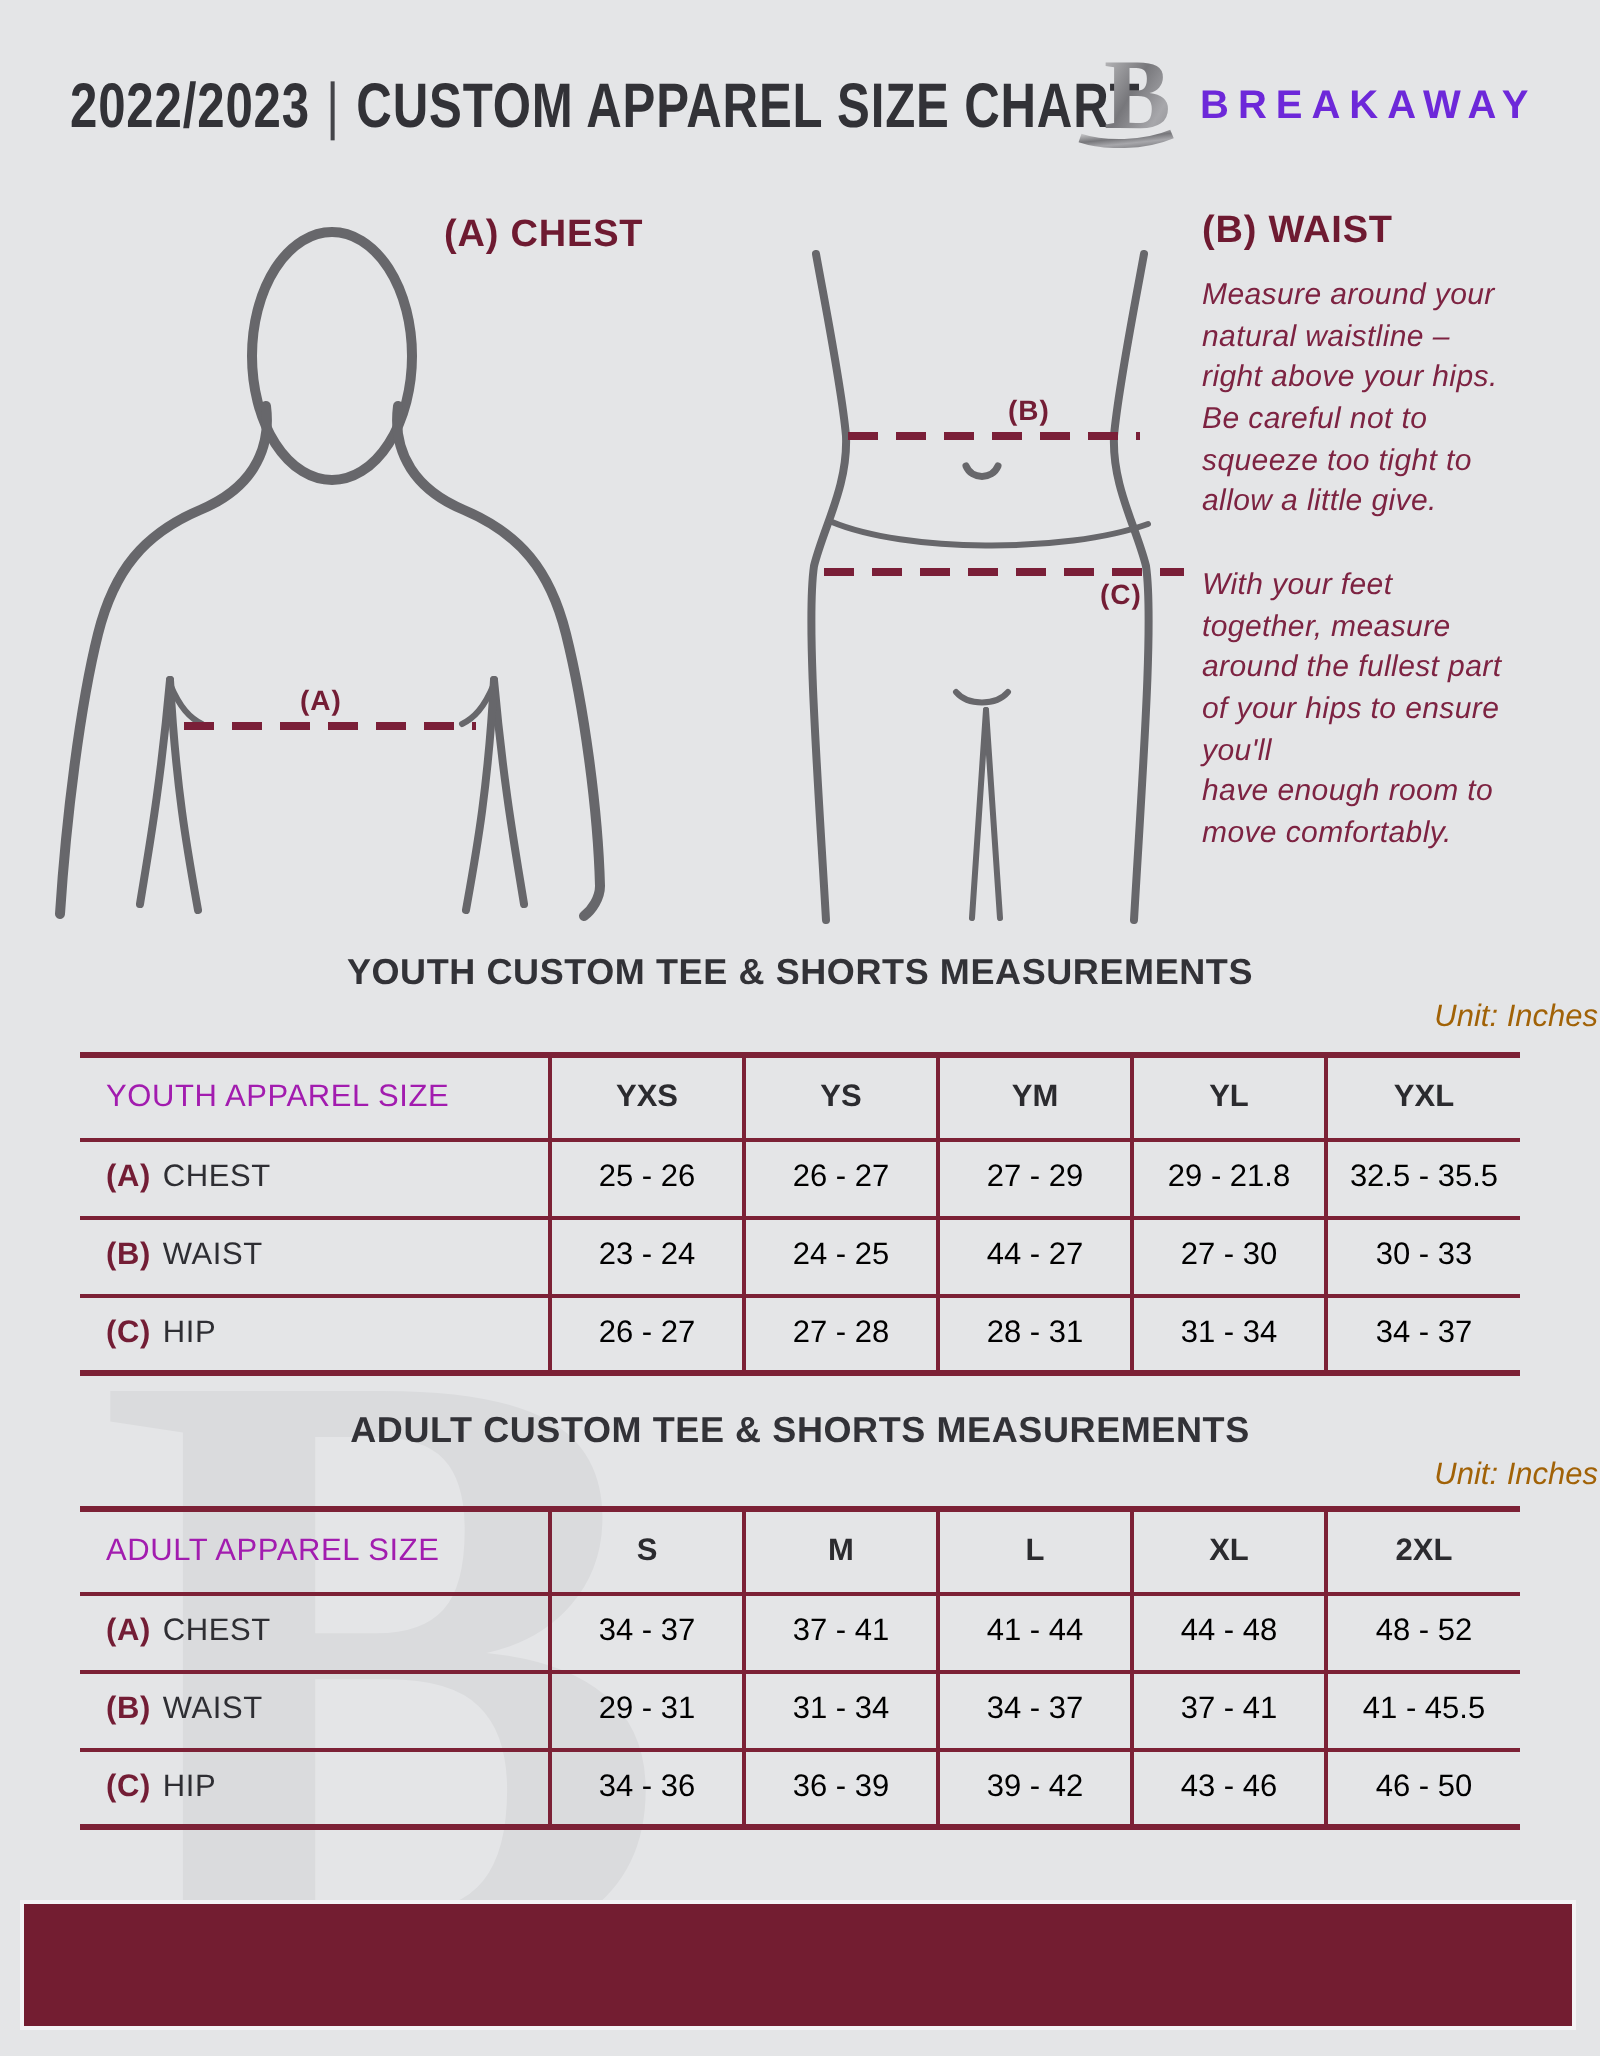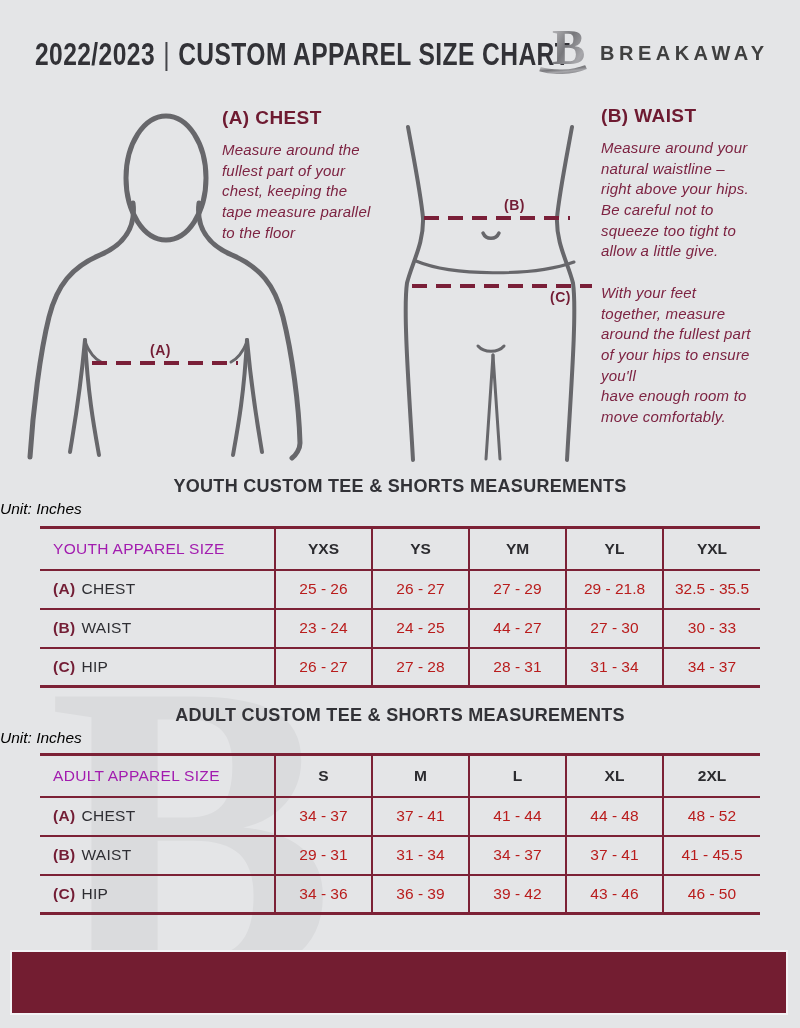--- a/index.html
+++ b/index.html
@@ -21,21 +21,21 @@
   .header-left {
     position:absolute; left:35px; top:37px; z-index:2;
     font-size:30px; font-weight:700; color:#323237;
     letter-spacing:0.5px; white-space:nowrap;
     transform:scale(0.82,1.05); transform-origin:left center;
   }
   .header-left .sep { font-weight:400; color:#45454a; padding:0 10px; }
   .logo-wrap { position:absolute; left:538px; top:18px; z-index:2; }
   .brand {
     position:absolute; left:600px; top:42px; z-index:2;
-    font-size:20px; font-weight:700; color:#404040;
+    font-size:20px; font-weight:700; color:#6d28d9;
     letter-spacing:4.5px; white-space:nowrap;
   }
   
   .fig { position:absolute; z-index:1; }
   .fig-left { left:20px; top:105px; }
   .fig-right { left:390px; top:115px; }
   .marker {
     position:absolute; z-index:2; font-size:14px; font-weight:700;
     color:#731d35; letter-spacing:0.5px;
   }
@@ -51,37 +51,37 @@
   }
   .instr-chest { left:222px; top:107px; width:180px; }
   .instr-waist { left:601px; top:105px; width:190px; }
   .instr-hips  { left:601px; top:283px; width:190px; }
   
   .sec-title {
     position:absolute; left:0; width:800px; text-align:center; z-index:2;
     font-size:18px; font-weight:700; color:#323237; letter-spacing:0.3px;
   }
   .sec-unit {
-    position:absolute; left:0; width:799px; text-align:left; z-index:2;
-    font-size:15.5px; font-style:italic; color:#000000;
+    position:absolute; left:0; width:799px; text-align:right; z-index:2;
+    font-size:15.5px; font-style:italic; color:#a16207;
   }
   .yt-title { top:476px; } .yt-unit { top:500px; }
   .at-title { top:705px; } .at-unit { top:729px; }
   
   .size-table {
     position:absolute; left:40px; z-index:2;
     width:720px; border-collapse:collapse; table-layout:fixed;
     border-top:3px solid #7c2136; border-bottom:3px solid #7c2136;
   }
   .yt-table { top:526px; } .at-table { top:753px; }
   .size-table col.c0 { width:235px; }
   .size-table col.c  { width:97px; }
   .size-table th, .size-table td {
     height:39px; text-align:center; vertical-align:middle;
-    font-size:15.5px; color:#b91c1c; background:transparent;
+    font-size:15.5px; color:#000000; background:transparent;
   }
   .size-table thead th { height:42px; font-weight:700; color:#2b2b2f; }
   .size-table th + th, .size-table td + td { border-left:2px solid #7c2136; }
   .size-table tbody tr td { border-top:2px solid #7c2136; }
   .size-table .label-col {
     text-align:left; padding-left:13px; font-weight:400; color:#a21caf;
     letter-spacing:0.3px;
   }
   .size-table tbody .label-col { color:#2e2e33; font-size:15.5px; }
   .size-table .pre { color:#731d35; font-weight:700; margin-right:6px; }
@@ -144,25 +144,20 @@
     <path d="M103,240 C100,280 98,315 96,344" class="body-line" stroke-width="3"></path>
     <path d="M103,240 C106,280 108,315 110,344" class="body-line" stroke-width="3"></path>
     <path d="M34,103 H180" class="dash-line" stroke-width="4" stroke-dasharray="15 9"></path>
     <path d="M22,171 H202" class="dash-line" stroke-width="4" stroke-dasharray="15 9"></path>
   </svg>
   <span class="marker" style="left:504px; top:197px;">(B)</span>
   <span class="marker" style="left:550px; top:289px;">(C)</span>
 
   <div class="instr instr-chest">
     <h3>(A) CHEST</h3>
-    <p>Measure around the
-fullest part of your
-chest, keeping the
-tape measure parallel
-to the floor</p>
   </div>
   <div class="instr instr-waist">
     <h3>(B) WAIST</h3>
     <p>Measure around your
 natural waistline –
 right above your hips.
 Be careful not to
 squeeze too tight to
 allow a little give.</p>
   </div>

